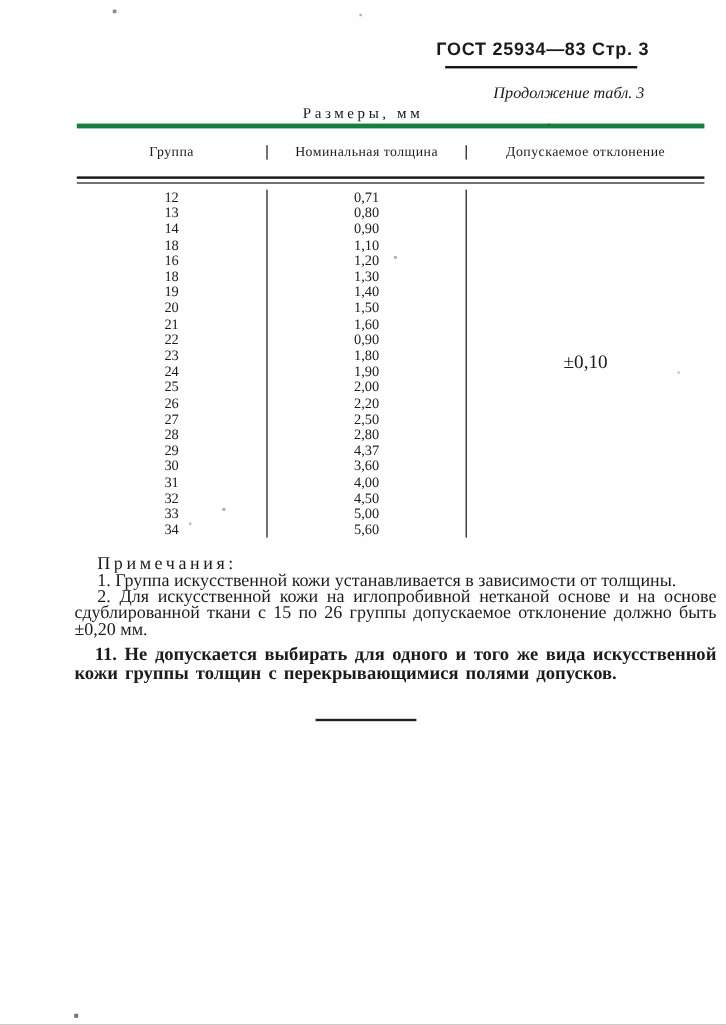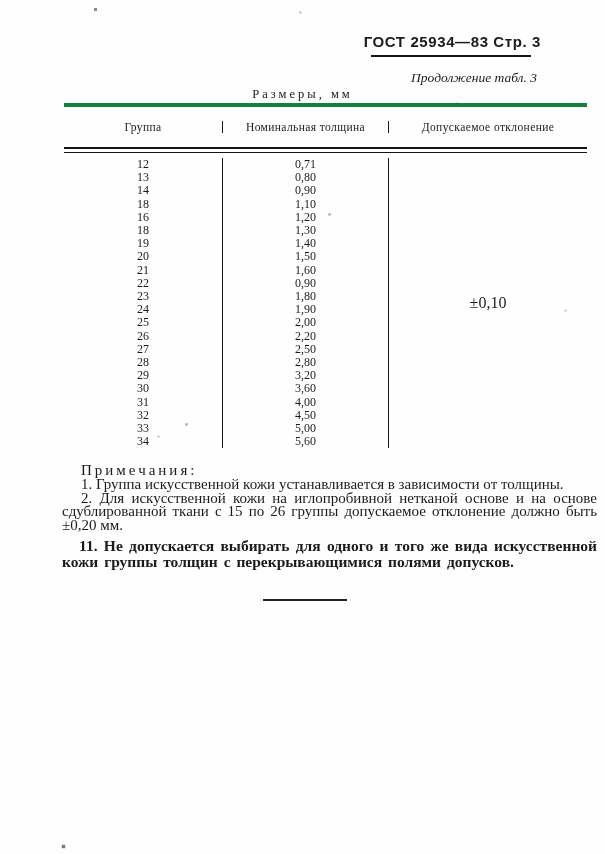--- a/index.html
+++ b/index.html
@@ -176,21 +176,21 @@
           <div class="cell-line">1,40</div>
           <div class="cell-line">1,50</div>
           <div class="cell-line">1,60</div>
           <div class="cell-line">0,90</div>
           <div class="cell-line">1,80</div>
           <div class="cell-line">1,90</div>
           <div class="cell-line">2,00</div>
           <div class="cell-line">2,20</div>
           <div class="cell-line">2,50</div>
           <div class="cell-line">2,80</div>
-          <div class="cell-line">3,20</div>
+          <div class="cell-line">4,37</div>
           <div class="cell-line">3,60</div>
           <div class="cell-line">4,00</div>
           <div class="cell-line">4,50</div>
           <div class="cell-line">5,00</div>
           <div class="cell-line">5,60</div>
         </div>
       <div class="tolerance-cell">±0,10</div>
     </div>
   </div>
 

